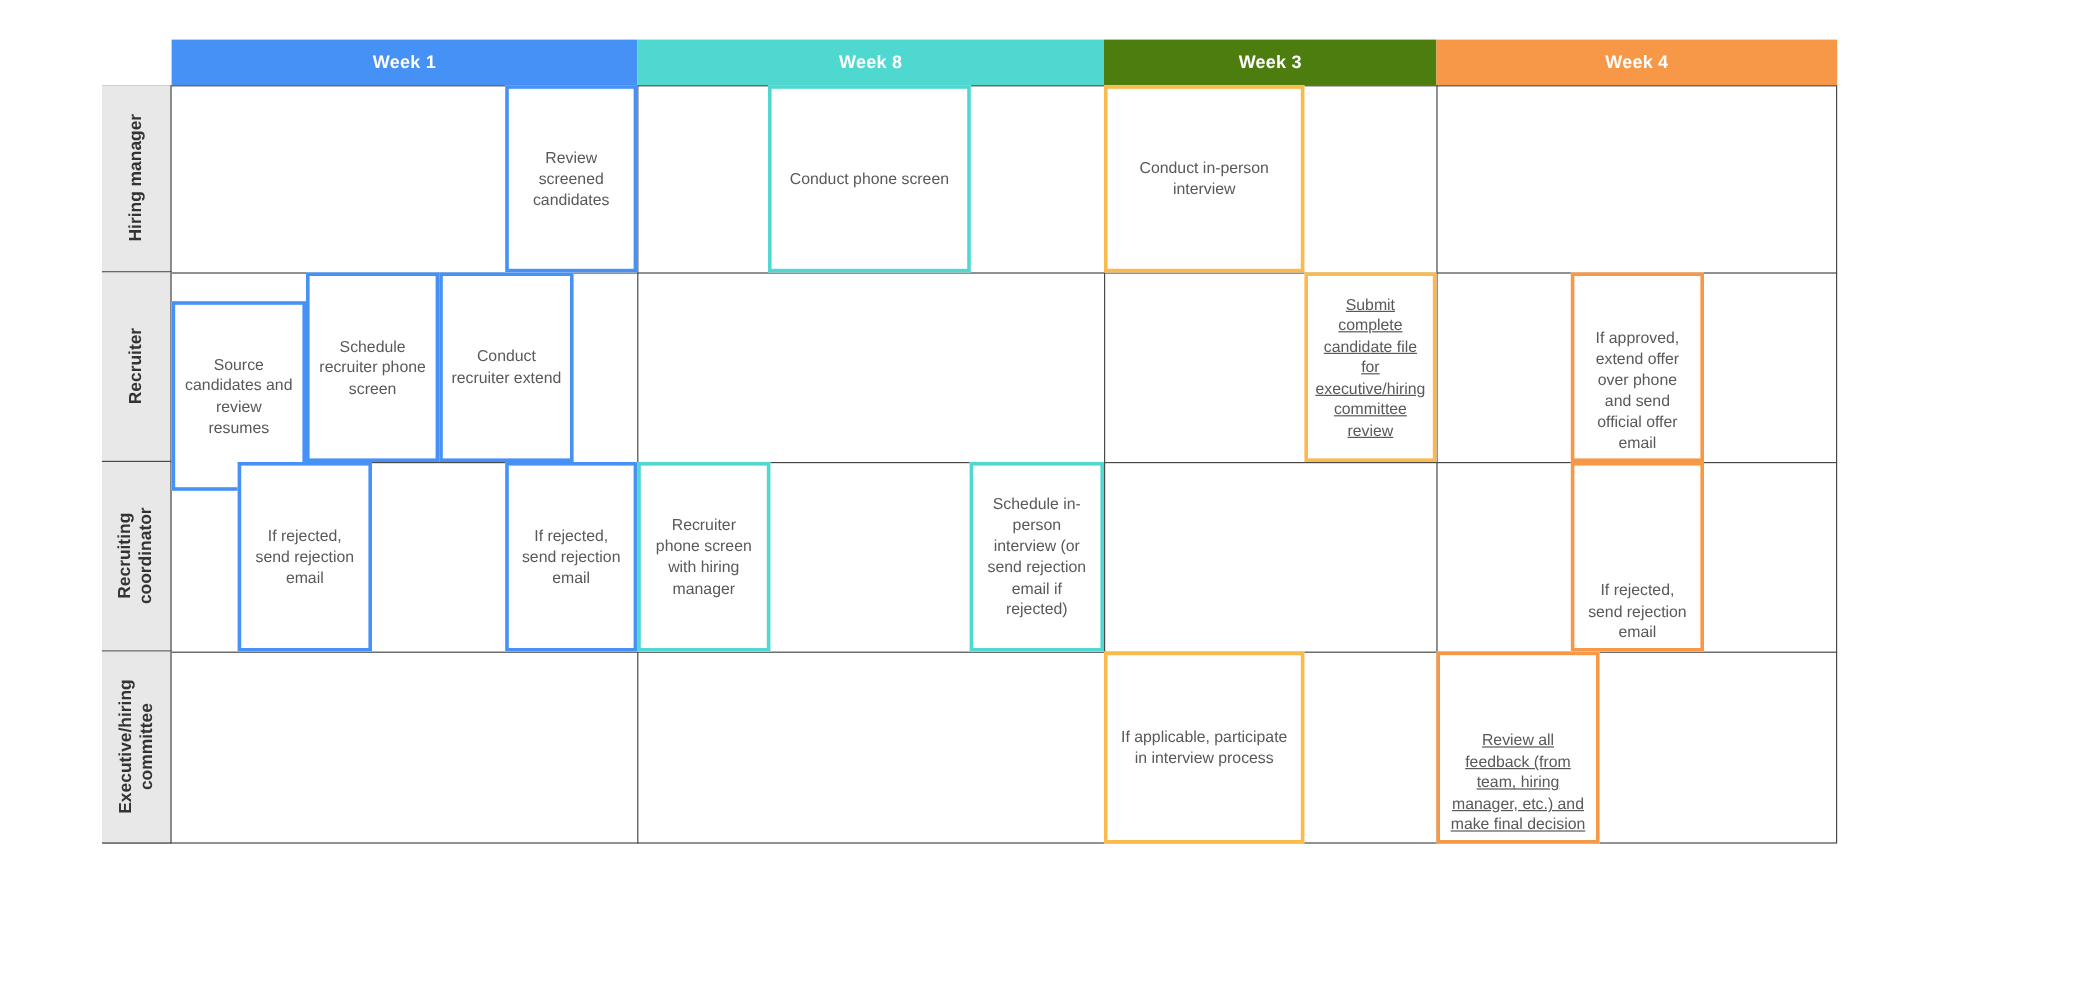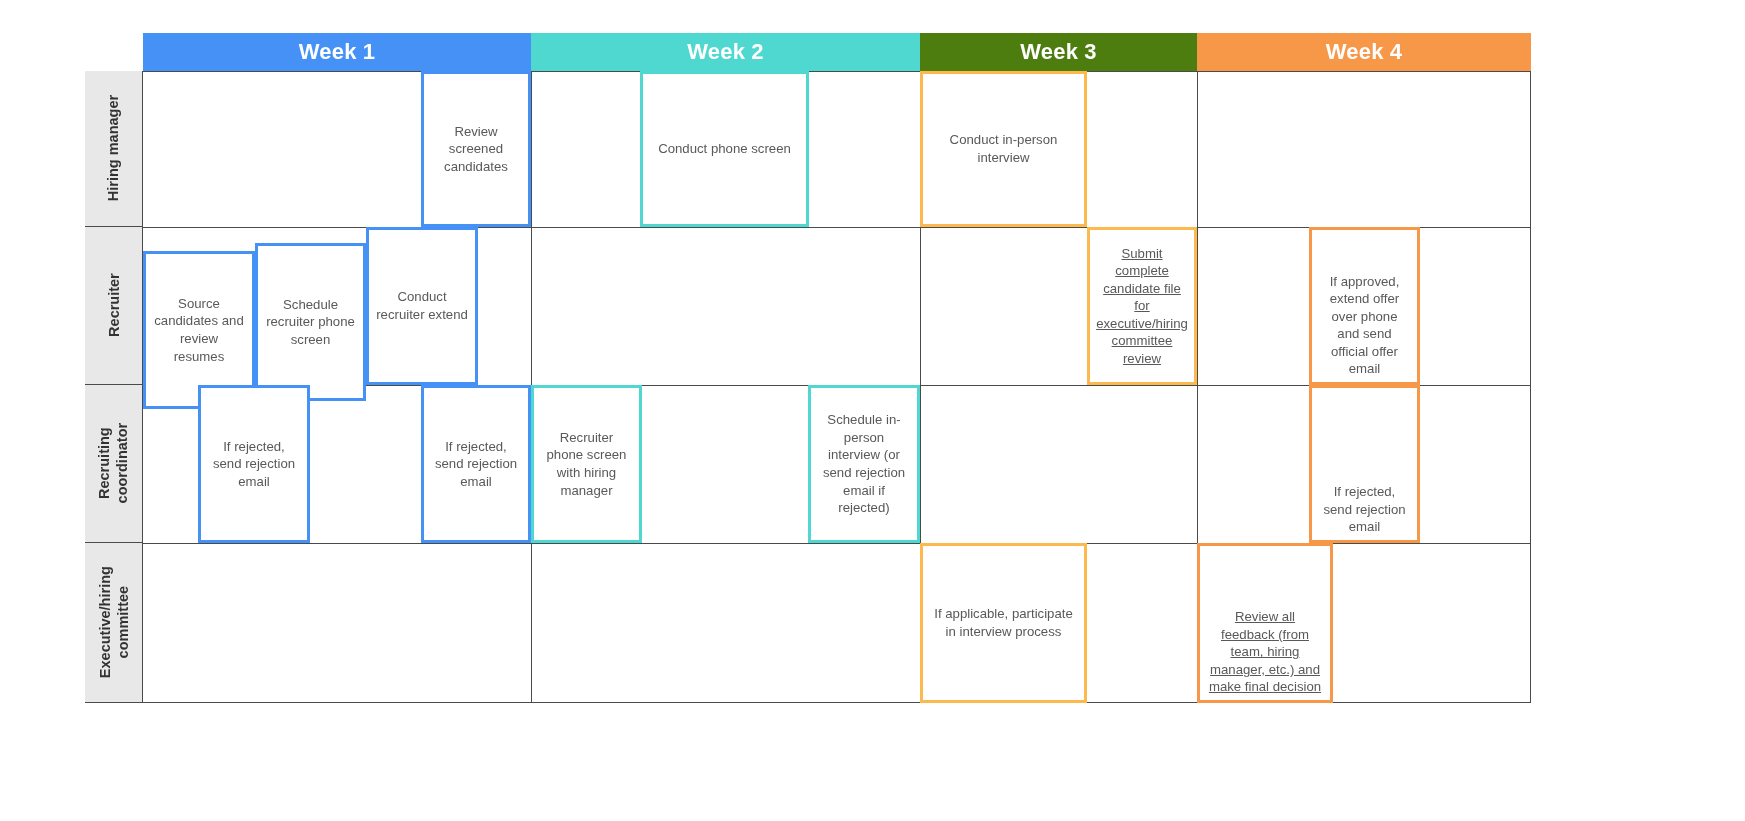--- a/index.html
+++ b/index.html
@@ -38,21 +38,21 @@
     width: 1px;
     height: 632px;
     background: #4a4a4a;
   }
   
   .week-head {
     position: absolute;
     top: 33px;
     height: 38px;
     color: #ffffff;
-    font-size: 22px;
+    font-size: 15px;
     font-weight: bold;
     display: flex;
     align-items: center;
     justify-content: center;
     box-sizing: border-box;
     letter-spacing: .2px;
   }
   
   .lane-label {
     position: absolute;
@@ -97,21 +97,21 @@
   .b-yellow { border: 3px solid #fcb94d; }
   .b-orange { border: 3px solid #f79748; align-items: flex-end; }
 </style>
 </head>
 <body>
 
 <div id="canvas">
 
   <div id="week-heads">
       <div class="week-head" style="left: 143px; width: 388px; background: rgb(70, 145, 246);">Week 1</div>
-      <div class="week-head" style="left: 531px; width: 389px; background: rgb(79, 216, 208);">Week 2</div>
+      <div class="week-head" style="left: 531px; width: 389px; background: rgb(79, 216, 208);">Week 8</div>
       <div class="week-head" style="left: 920px; width: 277px; background: #4d7c0f;">Week 3</div>
       <div class="week-head" style="left: 1197px; width: 334px; background: rgb(247, 151, 72);">Week 4</div>
     </div>
 
   <div class="grid-frame"></div>
   <div id="lane-dividers">
       <div class="lane-divider" style="top: 227px;"></div>
       <div class="lane-divider" style="top: 385px;"></div>
       <div class="lane-divider" style="top: 543px;"></div>
     </div>
@@ -144,21 +144,21 @@
       </div>
       <div class="task b-teal" style="left: 640px; top: 71px; width: 169px; height: 156px;">
         <span class="txt">Conduct phone screen</span>
       </div>
       <div class="task b-yellow" style="left: 920px; top: 71px; width: 167px; height: 156px;">
         <span class="txt">Conduct in-person interview</span>
       </div>
       <div class="task b-blue" style="left: 143px; top: 227px; width: 112px; height: 158px; margin-top: 24px;">
         <span class="txt">Source candidates and review resumes</span>
       </div>
-      <div class="task b-blue" style="left: 255px; top: 243px; width: 111px; height: 158px;">
+      <div class="task b-blue" style="left: 255px; top: 227px; width: 111px; height: 158px;">
         <span class="txt">Schedule recruiter phone screen</span>
       </div>
       <div class="task b-blue" style="left: 366px; top: 227px; width: 112px; height: 158px;">
         <span class="txt">Conduct recruiter extend</span>
       </div>
       <div class="task b-yellow" style="left: 1087px; top: 227px; width: 110px; height: 158px; text-decoration: underline;">
         <span class="txt">Submit complete candidate file for executive/hiring committee review</span>
       </div>
       <div class="task b-orange" style="left: 1309px; top: 227px; width: 111px; height: 158px;">
         <span class="txt">If approved, extend offer over phone and send official offer email</span>

